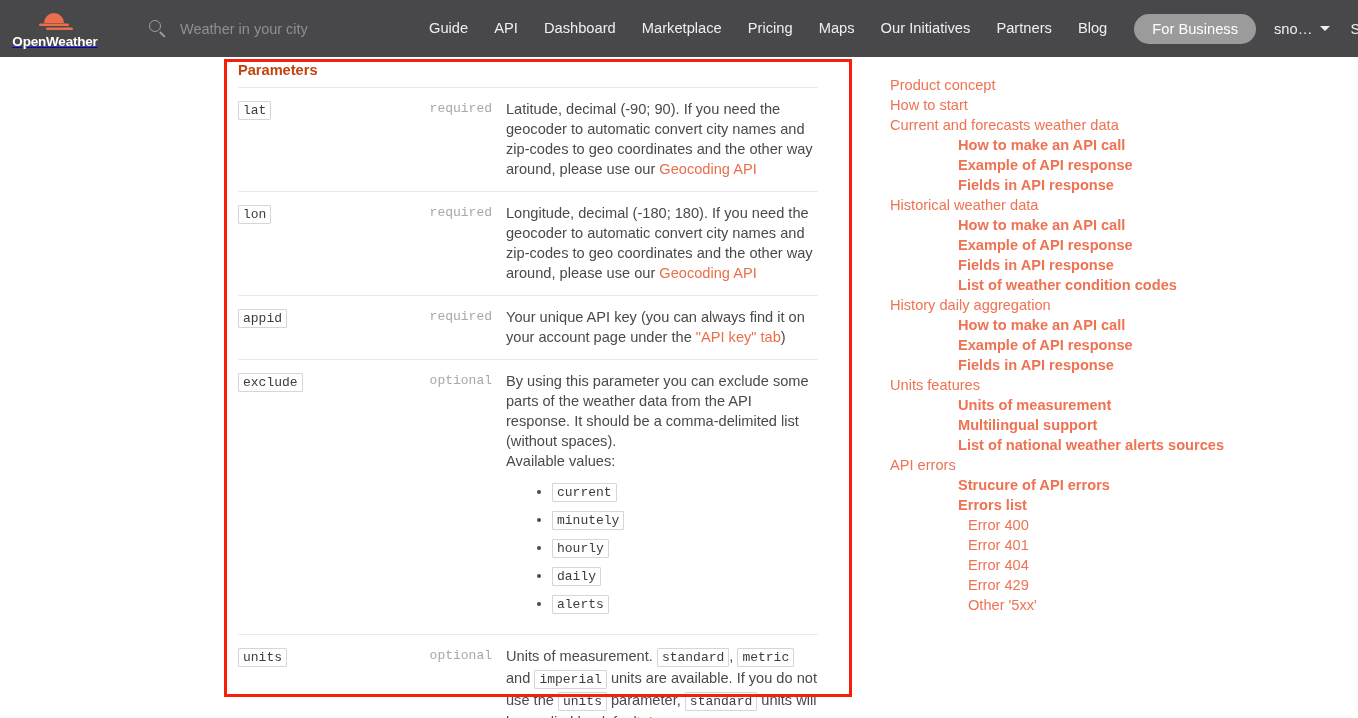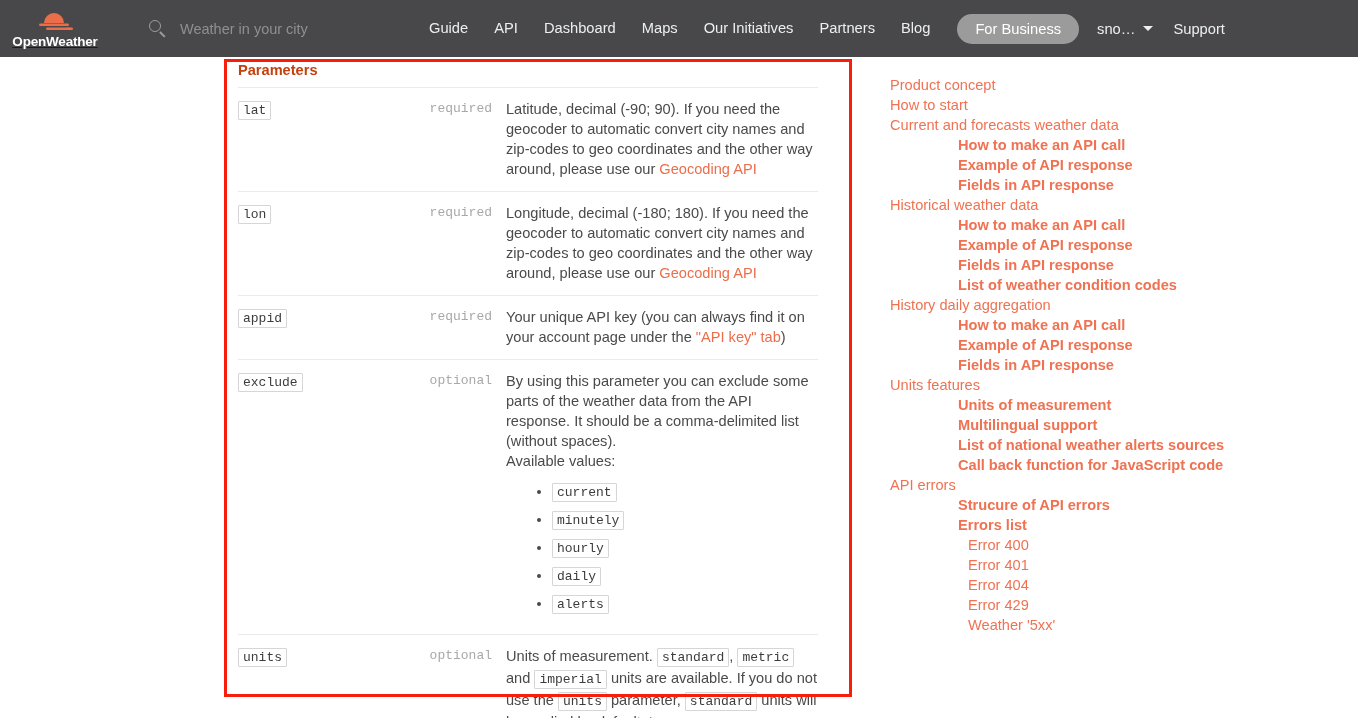--- a/index.html
+++ b/index.html
@@ -190,20 +190,22 @@
       <span class="ring"></span>
         <span class="handle"></span>
     </span>
     <input id="search-input" type="text" placeholder="Weather in your city" style="">
   </div>
 
   <nav id="main-nav">
     <a class="nav-link" href="#">Guide</a>
     <a class="nav-link" href="#">API</a>
     <a class="nav-link" href="#">Dashboard</a>
+    <a class="nav-link" href="#">Marketplace</a>
+    <a class="nav-link" href="#">Pricing</a>
     <a class="nav-link" href="#">Maps</a>
     <a class="nav-link" href="#">Our Initiatives</a>
     <a class="nav-link" href="#">Partners</a>
     <a class="nav-link" href="#">Blog</a>
 
     <a id="for-business-btn" href="#">For Business</a>
 
     <a id="account-menu" href="#">
       <span>sno…</span>
       <span class="caret"></span>
@@ -293,22 +295,21 @@
   <a class="toc-item toc-l1" href="#">Fields in API response</a>
   <a class="toc-item toc-l1" href="#">List of weather condition codes</a>
   <a class="toc-item toc-l0" href="#">History daily aggregation</a>
   <a class="toc-item toc-l1" href="#">How to make an API call</a>
   <a class="toc-item toc-l1" href="#">Example of API response</a>
   <a class="toc-item toc-l1" href="#">Fields in API response</a>
   <a class="toc-item toc-l0" href="#">Units features</a>
   <a class="toc-item toc-l1" href="#">Units of measurement</a>
   <a class="toc-item toc-l1" href="#">Multilingual support</a>
   <a class="toc-item toc-l1" href="#">List of national weather alerts sources</a>
-  <a class="toc-item toc-l1" href="#">Call back function for JavaScript code</a>
   <a class="toc-item toc-l0" href="#">API errors</a>
   <a class="toc-item toc-l1" href="#">Strucure of API errors</a>
   <a class="toc-item toc-l1" href="#">Errors list</a>
   <a class="toc-item toc-l2" href="#">Error 400</a>
   <a class="toc-item toc-l2" href="#">Error 401</a>
   <a class="toc-item toc-l2" href="#">Error 404</a>
   <a class="toc-item toc-l2" href="#">Error 429</a>
-  <a class="toc-item toc-l2" href="#">Weather '5xx'</a>
+  <a class="toc-item toc-l2" href="#">Other '5xx'</a>
 </nav>
 
 </body></html>

